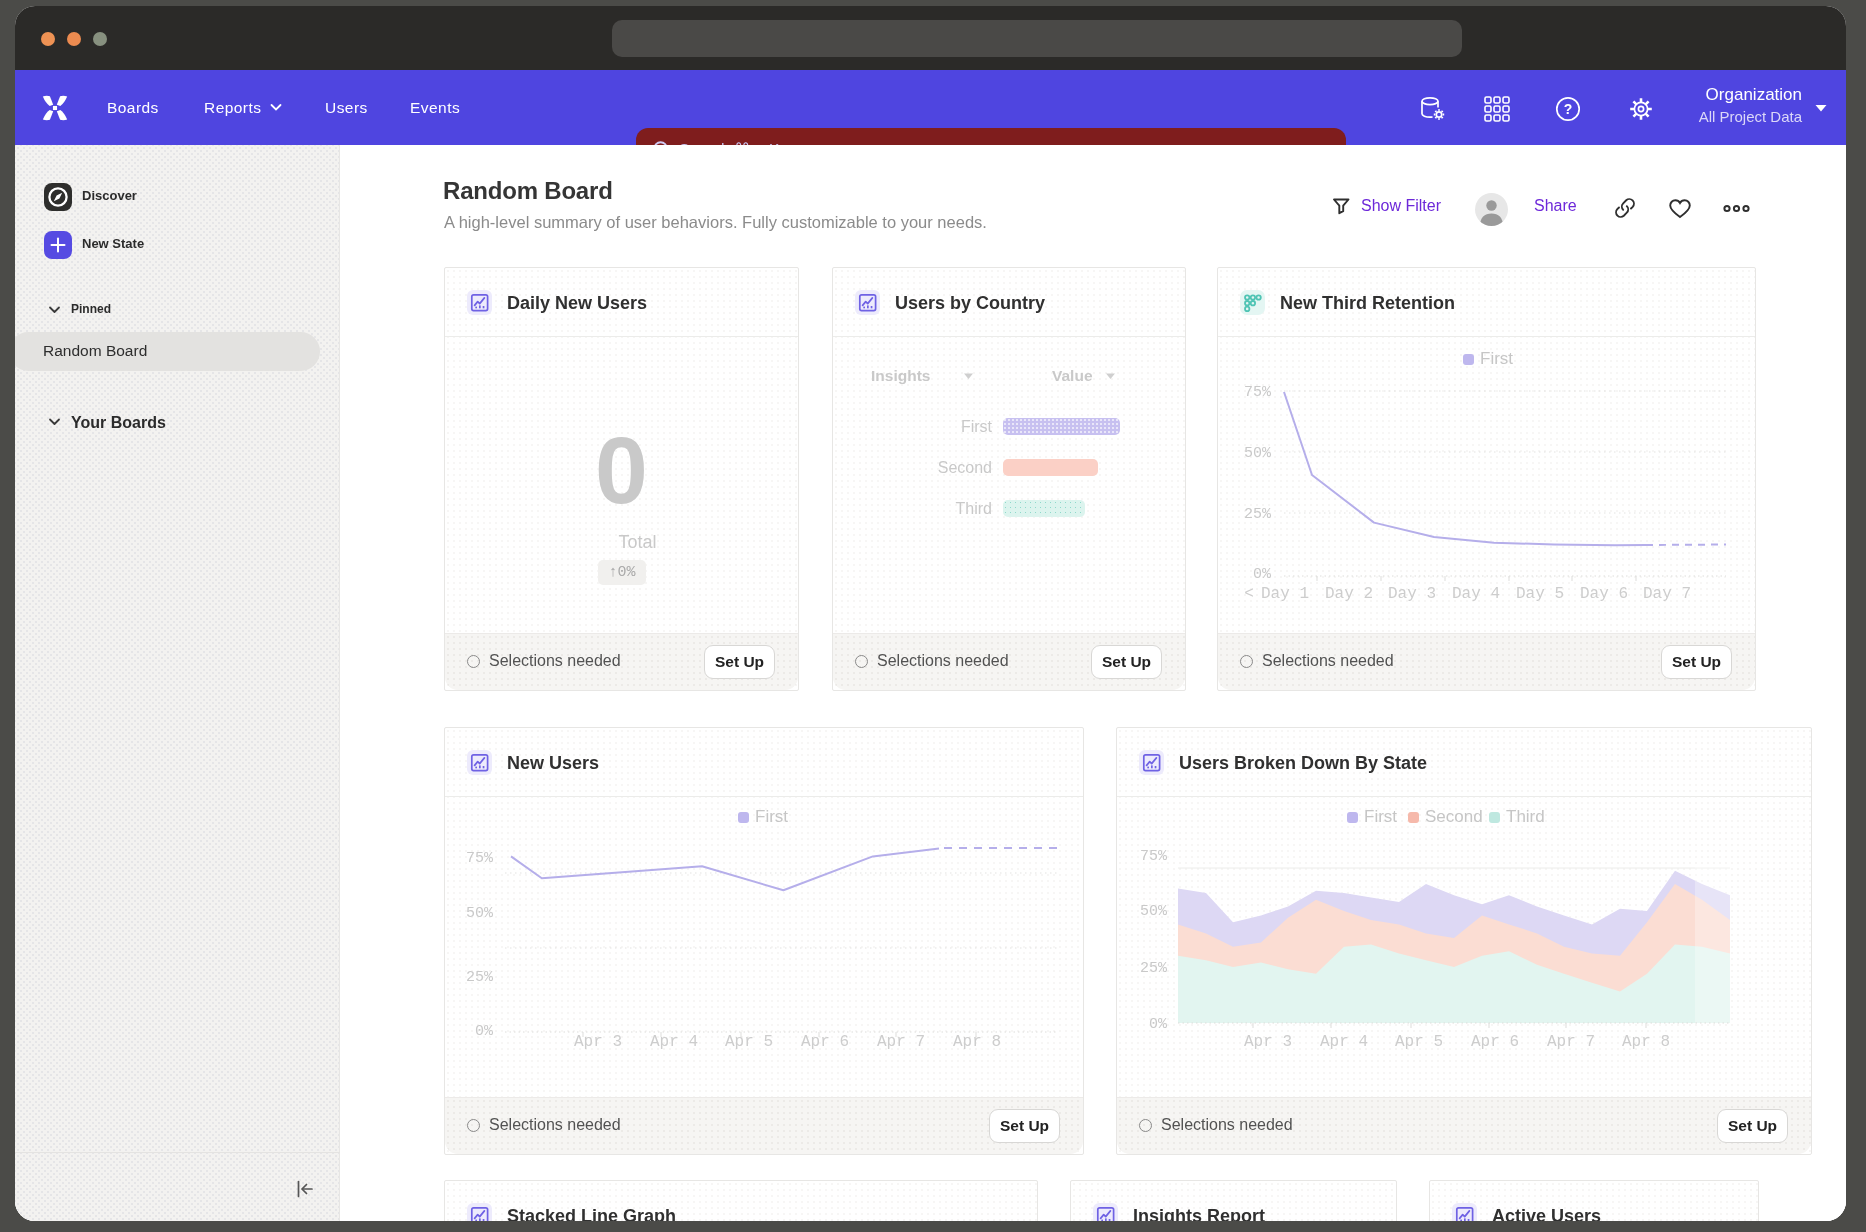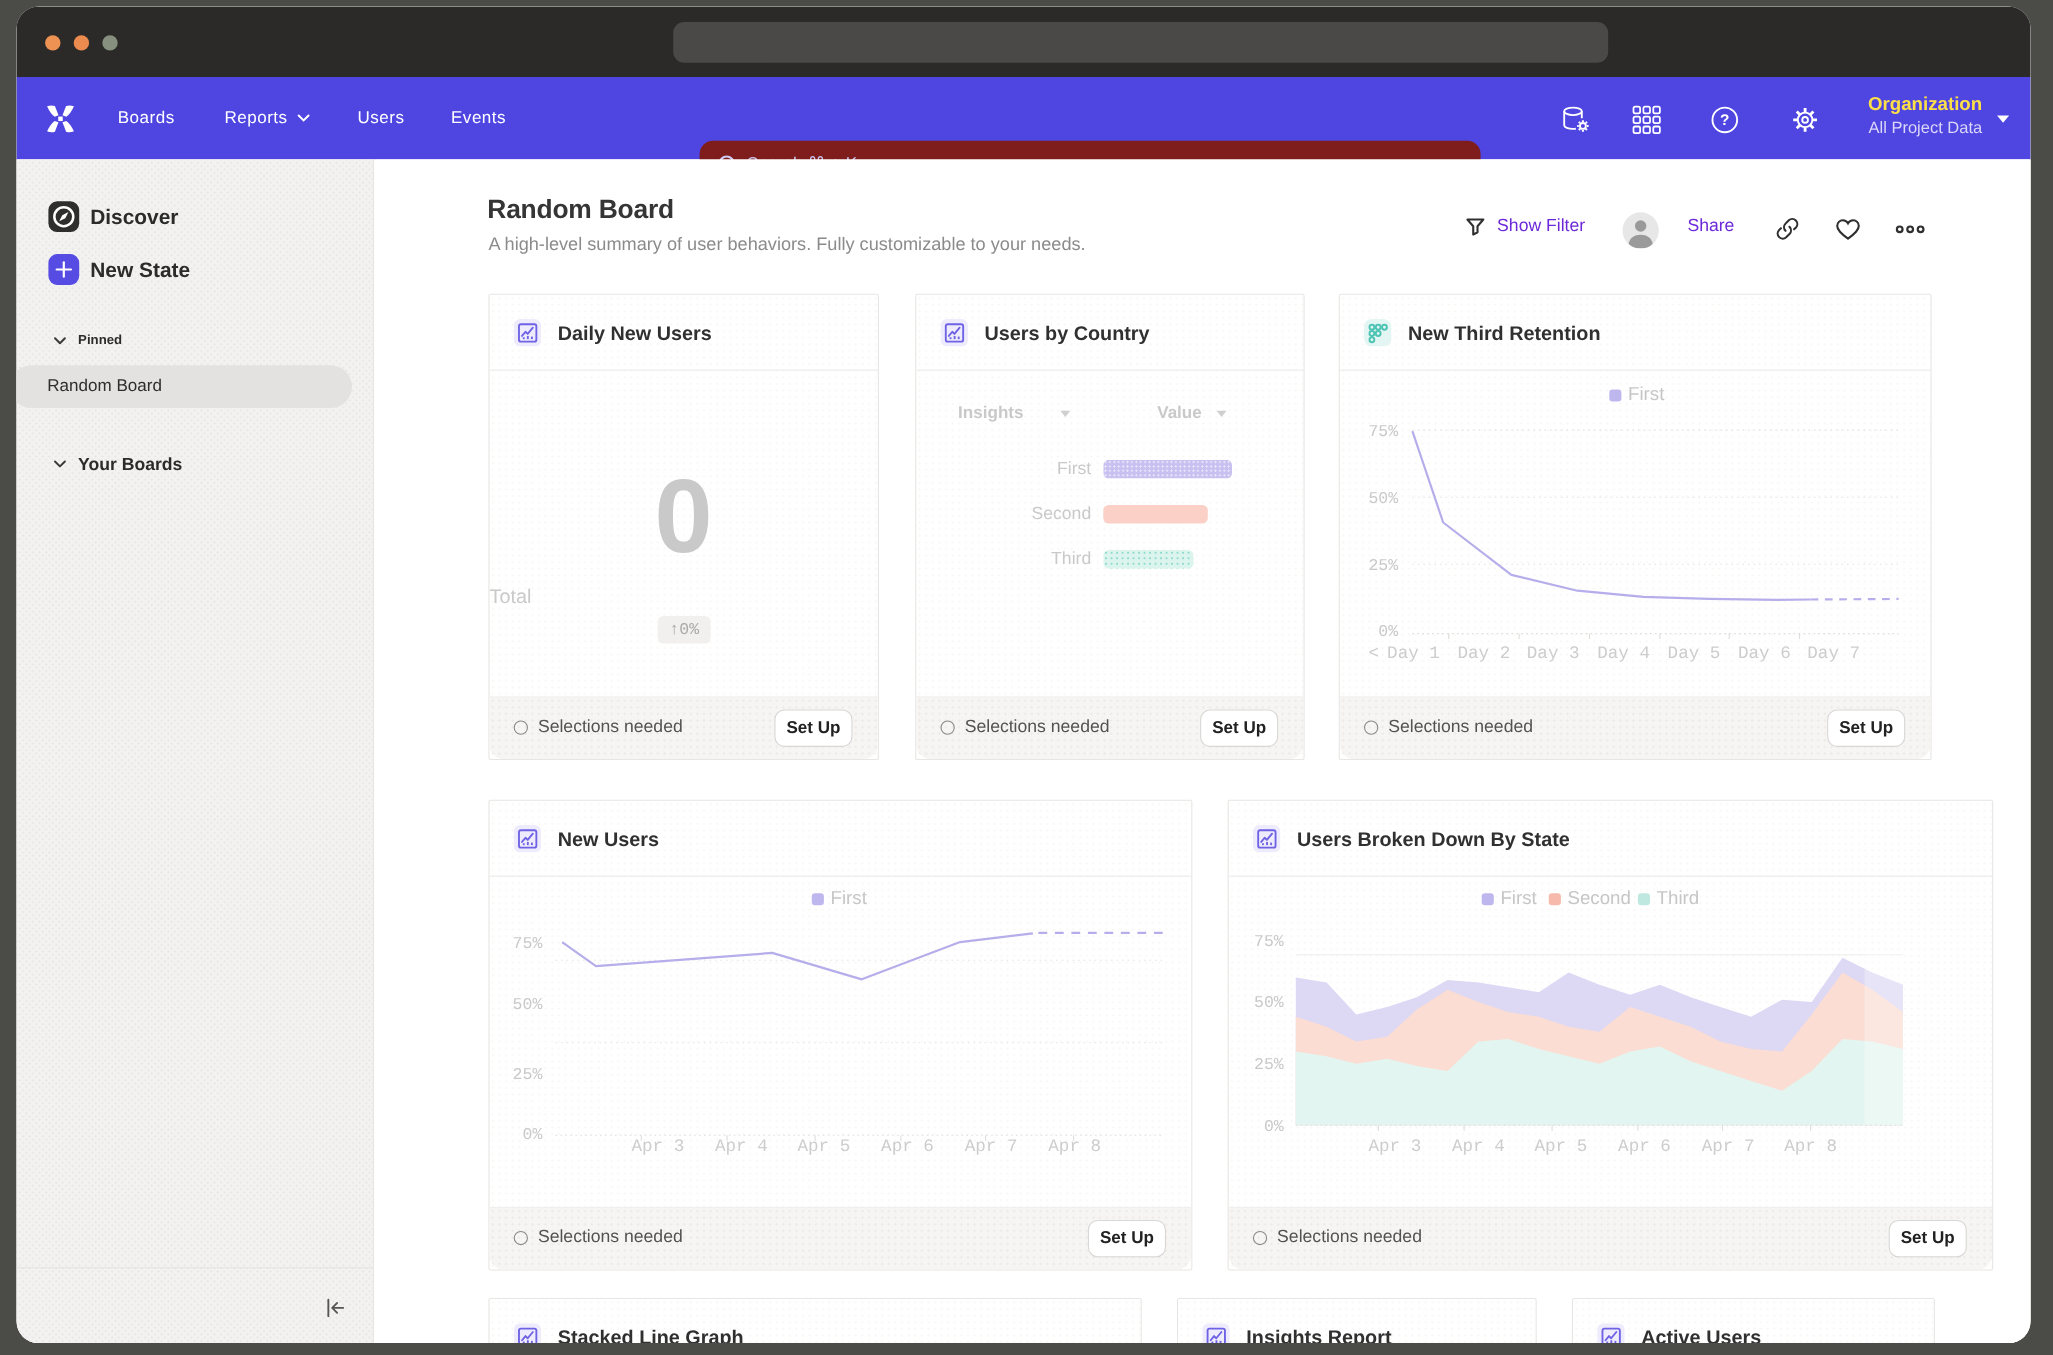--- a/index.html
+++ b/index.html
@@ -11,21 +11,21 @@
 .urlbar { position:absolute; left:597px; top:14px; width:850px; height:37px; border-radius:10px; background:#4a4947; }
 .nav { position:absolute; left:0; top:64px; width:100%; height:75px; background:#4f45e0; }
 .navlink { position:absolute; top:0; height:75px; line-height:75px; color:#fff; font-size:15.5px; font-weight:500; letter-spacing:.45px; }
 .search { position:absolute; left:621px; top:16px; width:710px; height:44px; border-radius:12px; background:#7f1d1d;margin-top:42px; }
 .search span { position:absolute; left:43px; top:12px; font-size:15.5px; color:#c9c5f2; letter-spacing:.3px; }
 .navicon { position:absolute; top:25px; }
 .content { position:absolute; left:0; top:139px; width:100%; height:1076px; background:#fff; }
 .sidebar { position:absolute; left:0; top:0; width:325px; height:1076px; background-color:#f3f2f0;
   background-image:radial-gradient(circle,#e5e5e7 .8px,rgba(0,0,0,0) 1px),radial-gradient(circle,#e5e5e7 .8px,rgba(0,0,0,0) 1px);
   background-size:6px 6px; background-position:0 0,3px 3px; border-right:1px solid #e7e6e4; }
-.srow { position:absolute; color:#2b2b2b; font-size:19px; font-weight:600; }
+.srow { position:absolute; color:#2b2b2b; font-size:13px; font-weight:600; }
 .sicon { position:absolute; left:29px; width:28px; height:28px; border-radius:8px; }
 .pill { position:absolute; left:-6px; top:187px; width:311px; height:39px; border-radius:20px; background:#e3e2e0; }
 .pill span { position:absolute; left:34px; top:10px; font-size:15.5px; font-weight:500; color:#2d2d2d; }
 .sdivider { position:absolute; left:0; top:1007px; width:325px; height:1px; background:#e4e3e1; }
 .main { position:absolute; left:326px; top:0; width:1505px; height:1076px; background:#fff; }
 .mwrap { position:absolute; left:0; top:0; width:1511px; height:1076px; }
 h1 { position:absolute; left:102px; top:32px; font-size:24px; line-height:24px; font-weight:700; color:#353535; letter-spacing:-0.2px; margin-top:2px; }
 .subtitle { position:absolute; left:103px; top:68px; font-size:16.5px; color:#8b8b8b; }
 .ctrl { position:absolute; color:#6d28d9; font-size:16px; font-weight:400; }
 .card { position:absolute; background-color:#fff; border:1px solid #e7e6e4; border-radius:2px; background-image:radial-gradient(circle,#f7f6f5 .8px,rgba(0,0,0,0) 1px); background-size:6px 6px; }
@@ -116,21 +116,21 @@
           <line x1="14" y1="20.6" x2="14" y2="24.8"></line>
           <line x1="3.2" y1="14" x2="7.4" y2="14"></line>
           <line x1="20.6" y1="14" x2="24.8" y2="14"></line>
           <line x1="6.4" y1="6.4" x2="9.4" y2="9.4"></line>
           <line x1="18.6" y1="18.6" x2="21.6" y2="21.6"></line>
           <line x1="6.4" y1="21.6" x2="9.4" y2="18.6"></line>
           <line x1="18.6" y1="9.4" x2="21.6" y2="6.4"></line>
         </g>
     </svg>
     <div style="position:absolute;left:1677px;top:15px;width:110px;text-align:right;">
-      <div style="color:#fde047;font-size:17px;font-weight:700;">Organization</div>
+      <div style="color:#ffffff;font-size:17px;font-weight:400;">Organization</div>
       <div style="color:#dbd7f8;font-size:15px;margin-top:3px;">All Project Data</div>
     </div>
     <svg style="position:absolute;left:1800px;top:34px;" width="12" height="8" viewBox="0 0 12 8">
         <polygon points="0.5,1 11.5,1 6,7.5" fill="#fff"></polygon>
       </svg>
   </div>
   <div class="content">
     <div class="sidebar">
       <div class="sicon" style="top:38px;background:#2e2e2c;">
         <svg width="28" height="28" viewBox="0 0 28 28">
@@ -204,21 +204,21 @@
                   <polyline points="7.6,15.4 10.7,11.6 12.7,13.6 17.4,7.9" fill="none" stroke="#6f62e4" stroke-width="1.7" stroke-linejoin="round" stroke-linecap="round"></polyline>
                   <g fill="#6f62e4">
                     <rect x="8.3" y="16.6" width="1.7" height="1.7"></rect>
                     <rect x="12" y="15.4" width="1.7" height="2.9"></rect>
                     <rect x="15.7" y="16" width="1.7" height="2.3"></rect>
                   </g>
                 </svg></span>
           <span class="ctitle">Daily New Users</span>
         </div>
         <div style="position:absolute;left:0;top:155px;width:100%;text-align:center;font-size:95px;font-weight:700;color:#c9c9c9;line-height:95px;">0</div>
-        <div style="position:absolute;left:0;top:264px;width:100%;text-align:left;font-size:18px;color:#c9c9c9;">Total</div>
+        <div style="position:absolute;left:16px;top:264px;width:100%;text-align:center;font-size:18px;color:#c9c9c9;">Total</div>
         <div style="position:absolute;left:153px;top:292px;width:48px;height:25px;background:#f1f0ee;border-radius:5px;text-align:center;line-height:25px;font-size:15px;color:#a9a9a9;" class="mono">↑0%</div>
         <div class="cfoot">
               <span class="selcirc"></span>
               <span class="selneed">Selections needed</span>
               <span class="setup">Set Up</span>
             </div>
       </div>
 
       <div class="card" style="left:491px;top:122px;width:354px;height:424px;">
         <div class="chead">

